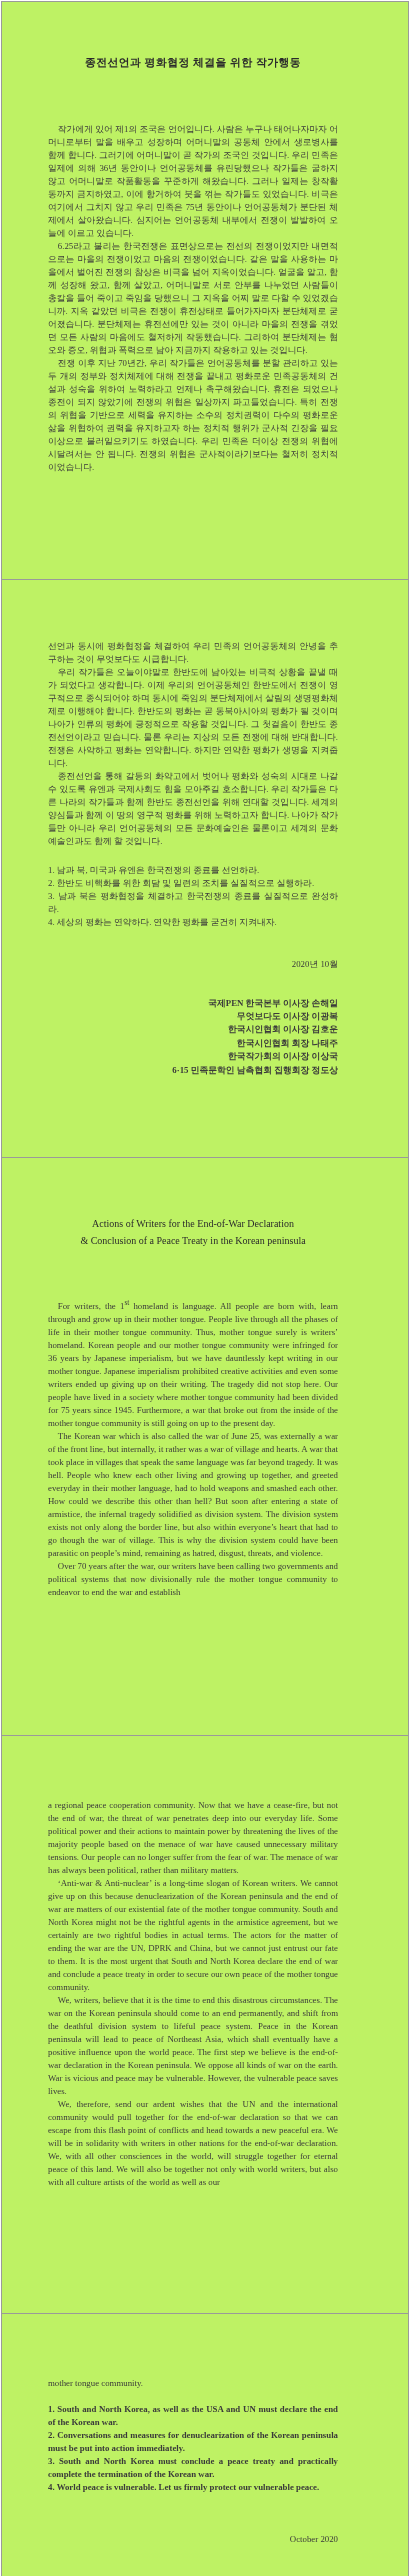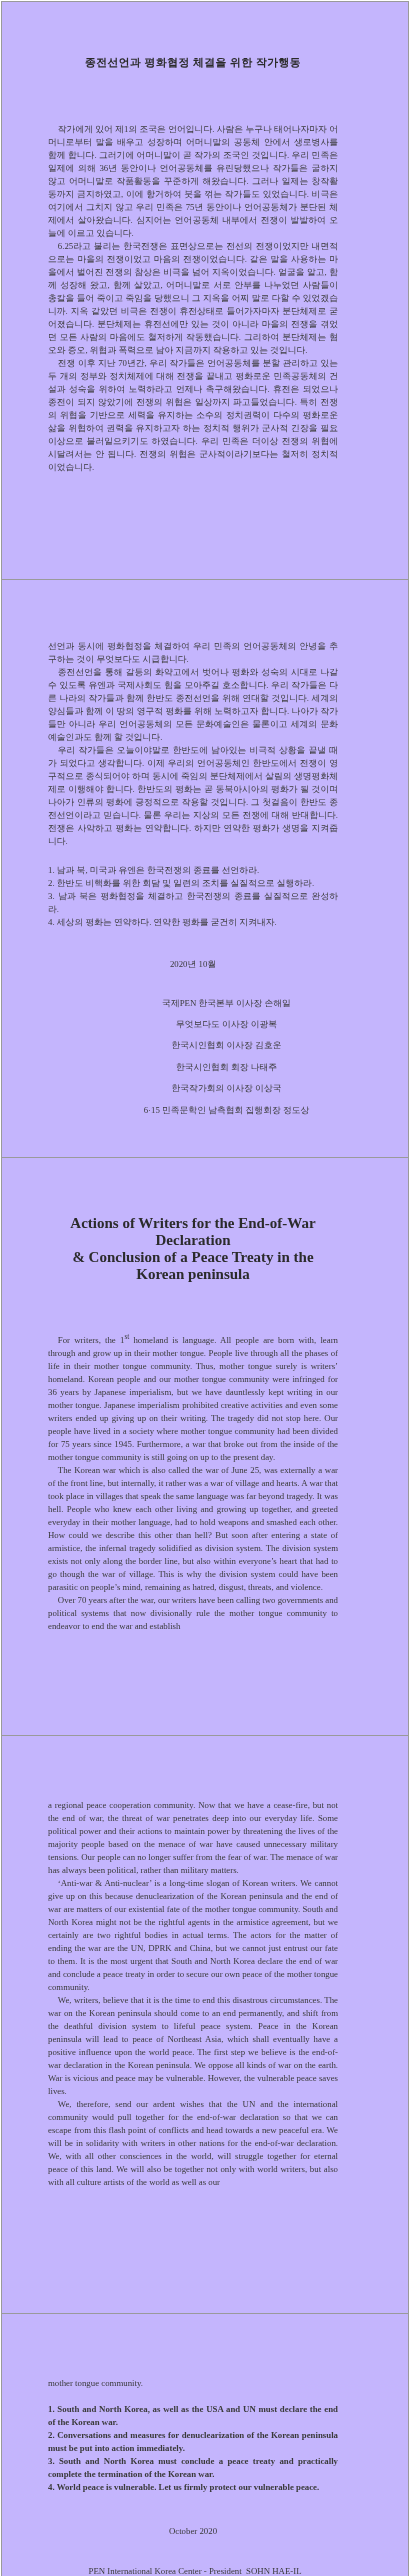--- a/index.html
+++ b/index.html
@@ -16,43 +16,43 @@
   }
   .doc-pages {
     border: 0.5px solid #9a9a9a;
     background: #ffffff;
   }
   .page {
     position: relative;
     height: 578px;
     box-sizing: border-box;
     padding: 0 70px 0 46px;
-    background: #c4b5fd;
+    background: #bef264;
     border-bottom: 0.5px solid #9a9a9a;
     overflow: hidden;
     color: #3a3a3a;
     font-size: 8.8px;
     line-height: 13px;
   }
   .page:last-child { border-bottom: none; }
 
   .doc-title-ko {
     margin: 53px 0 0 0;
     font-size: 10.8px;
     line-height: 15.5px;
     font-weight: bold;
     text-align: center;
     color: #2b2b2b;
     letter-spacing: 0.5px;
   }
   .doc-title-en {
     margin: 57px 0 0 0;
-    font-size: 15px;
+    font-size: 10px;
     line-height: 17px;
-    font-weight: bold;
+    font-weight: normal;
     text-align: center;
     color: #2b2b2b;
   }
   p.para {
     margin: 0;
     text-align: justify;
     text-indent: 9.8px;
   }
   p.para.cont { text-indent: 0; }
   p.first-body { margin-top: 52px; }
@@ -61,49 +61,50 @@
   p.page-top-ko { margin-top: 60px; }
 
   .demands { margin-top: 15.5px; }
   .demands-en { margin-top: 13px; font-weight: bold; }
   .demand-line {
     margin: 0;
     text-align: justify;
   }
   .date-line {
     margin: 29px 0 0 0;
-    text-align: center;
+    text-align: right;
   }
-  .date-line-en { margin-top: 31px; }
+  .date-line-en { margin-top: 39px; }
   .sig-block { margin: 26px 0 0 67px; }
   .sig-block-en { margin: 27px 0 0 4.1px; }
   .sig-line {
-    margin: 8px;
+    margin: 0;
     line-height: 13.4px;
     white-space: pre-wrap;
-    text-align: center;
+    text-align: right;
+    font-weight: bold;
   }
 </style>
 </head>
 <body>
 
 <div class="doc-viewport">
   <div class="doc-pages">
 
     <div class="page">
       <h1 class="doc-title-ko">종전선언과 평화협정 체결을 위한 작가행동</h1>
       <p class="para first-body">작가에게 있어 제1의 조국은 언어입니다. 사람은 누구나 태어나자마자 어머니로부터 말을 배우고 성장하며 어머니말의 공동체 안에서 생로병사를 함께 합니다. 그러기에 어머니말이 곧 작가의 조국인 것입니다. 우리 민족은 일제에 의해 36년 동안이나 언어공동체를 유린당했으나 작가들은 굴하지 않고 어머니말로 작품활동을 꾸준하게 해왔습니다. 그러나 일제는 창작활동까지 금지하였고, 이에 항거하여 붓을 꺾는 작가들도 있었습니다. 비극은 여기에서 그치지 않고 우리 민족은 75년 동안이나 언어공동체가 분단된 체제에서 살아왔습니다. 심지어는 언어공동체 내부에서 전쟁이 발발하여 오늘에 이르고 있습니다.</p>
       <p class="para">6.25라고 불리는 한국전쟁은 표면상으로는 전선의 전쟁이었지만 내면적으로는 마을의 전쟁이었고 마음의 전쟁이었습니다. 같은 말을 사용하는 마을에서 벌어진 전쟁의 참상은 비극을 넘어 지옥이었습니다. 얼굴을 알고, 함께 성장해 왔고, 함께 살았고, 어머니말로 서로 안부를 나누었던 사람들이 총칼을 들어 죽이고 죽임을 당했으니 그 지옥을 어찌 말로 다할 수 있었겠습니까. 지옥 같았던 비극은 전쟁이 휴전상태로 들어가자마자 분단체제로 굳어졌습니다. 분단체제는 휴전선에만 있는 것이 아니라 마을의 전쟁을 겪었던 모든 사람의 마음에도 철저하게 작동했습니다. 그리하여 분단체제는 혐오와 증오, 위협과 폭력으로 남아 지금까지 작용하고 있는 것입니다.</p>
       <p class="para">전쟁 이후 지난 70년간, 우리 작가들은 언어공동체를 분할 관리하고 있는 두 개의 정부와 정치체제에 대해 전쟁을 끝내고 평화로운 민족공동체의 건설과 성숙을 위하여 노력하라고 언제나 촉구해왔습니다. 휴전은 되었으나 종전이 되지 않았기에 전쟁의 위협은 일상까지 파고들었습니다. 특히 전쟁의 위협을 기반으로 세력을 유지하는 소수의 정치권력이 다수의 평화로운 삶을 위협하여 권력을 유지하고자 하는 정치적 행위가 군사적 긴장을 필요 이상으로 불러일으키기도 하였습니다. 우리 민족은 더이상 전쟁의 위협에 시달려서는 안 됩니다. 전쟁의 위협은 군사적이라기보다는 철저히 정치적이었습니다.</p>
     </div>
 
     <div class="page">
       <p class="para cont page-top-ko">선언과 동시에 평화협정을 체결하여 우리 민족의 언어공동체의 안녕을 추구하는 것이 무엇보다도 시급합니다.</p>
+      <p class="para">우리 작가들은 오늘이야말로 한반도에 남아있는 비극적 상황을 끝낼 때가 되었다고 생각합니다. 이제 우리의 언어공동체인 한반도에서 전쟁이 영구적으로 종식되어야 하며 동시에 죽임의 분단체제에서 살림의 생명평화체제로 이행해야 합니다. 한반도의 평화는 곧 동북아시아의 평화가 될 것이며 나아가 인류의 평화에 긍정적으로 작용할 것입니다. 그 첫걸음이 한반도 종전선언이라고 믿습니다. 물론 우리는 지상의 모든 전쟁에 대해 반대합니다. 전쟁은 사악하고 평화는 연약합니다. 하지만 연약한 평화가 생명을 지켜줍니다.</p>
       <p class="para">종전선언을 통해 갈등의 화약고에서 벗어나 평화와 성숙의 시대로 나갈 수 있도록 유엔과 국제사회도 힘을 모아주길 호소합니다. 우리 작가들은 다른 나라의 작가들과 함께 한반도 종전선언을 위해 연대할 것입니다. 세계의 양심들과 함께 이 땅의 영구적 평화를 위해 노력하고자 합니다. 나아가 작가들만 아니라 우리 언어공동체의 모든 문화예술인은 물론이고 세계의 문화예술인과도 함께 할 것입니다.</p>
-      <p class="para">우리 작가들은 오늘이야말로 한반도에 남아있는 비극적 상황을 끝낼 때가 되었다고 생각합니다. 이제 우리의 언어공동체인 한반도에서 전쟁이 영구적으로 종식되어야 하며 동시에 죽임의 분단체제에서 살림의 생명평화체제로 이행해야 합니다. 한반도의 평화는 곧 동북아시아의 평화가 될 것이며 나아가 인류의 평화에 긍정적으로 작용할 것입니다. 그 첫걸음이 한반도 종전선언이라고 믿습니다. 물론 우리는 지상의 모든 전쟁에 대해 반대합니다. 전쟁은 사악하고 평화는 연약합니다. 하지만 연약한 평화가 생명을 지켜줍니다.</p>
       <div class="demands">
         <p class="demand-line">1. 남과 북, 미국과 유엔은 한국전쟁의 종료를 선언하라.</p>
         <p class="demand-line">2. 한반도 비핵화를 위한 회담 및 일련의 조치를 실질적으로 실행하라.</p>
         <p class="demand-line">3. 남과 북은 평화협정을 체결하고 한국전쟁의 종료를 실질적으로 완성하라.</p>
         <p class="demand-line">4. 세상의 평화는 연약하다. 연약한 평화를 굳건히 지켜내자.</p>
       </div>
       <p class="date-line">2020년 10월</p>
       <div class="sig-block">
         <p class="sig-line">국제PEN 한국본부 이사장 손해일</p>
         <p class="sig-line">무엇보다도 이사장 이광복</p>

